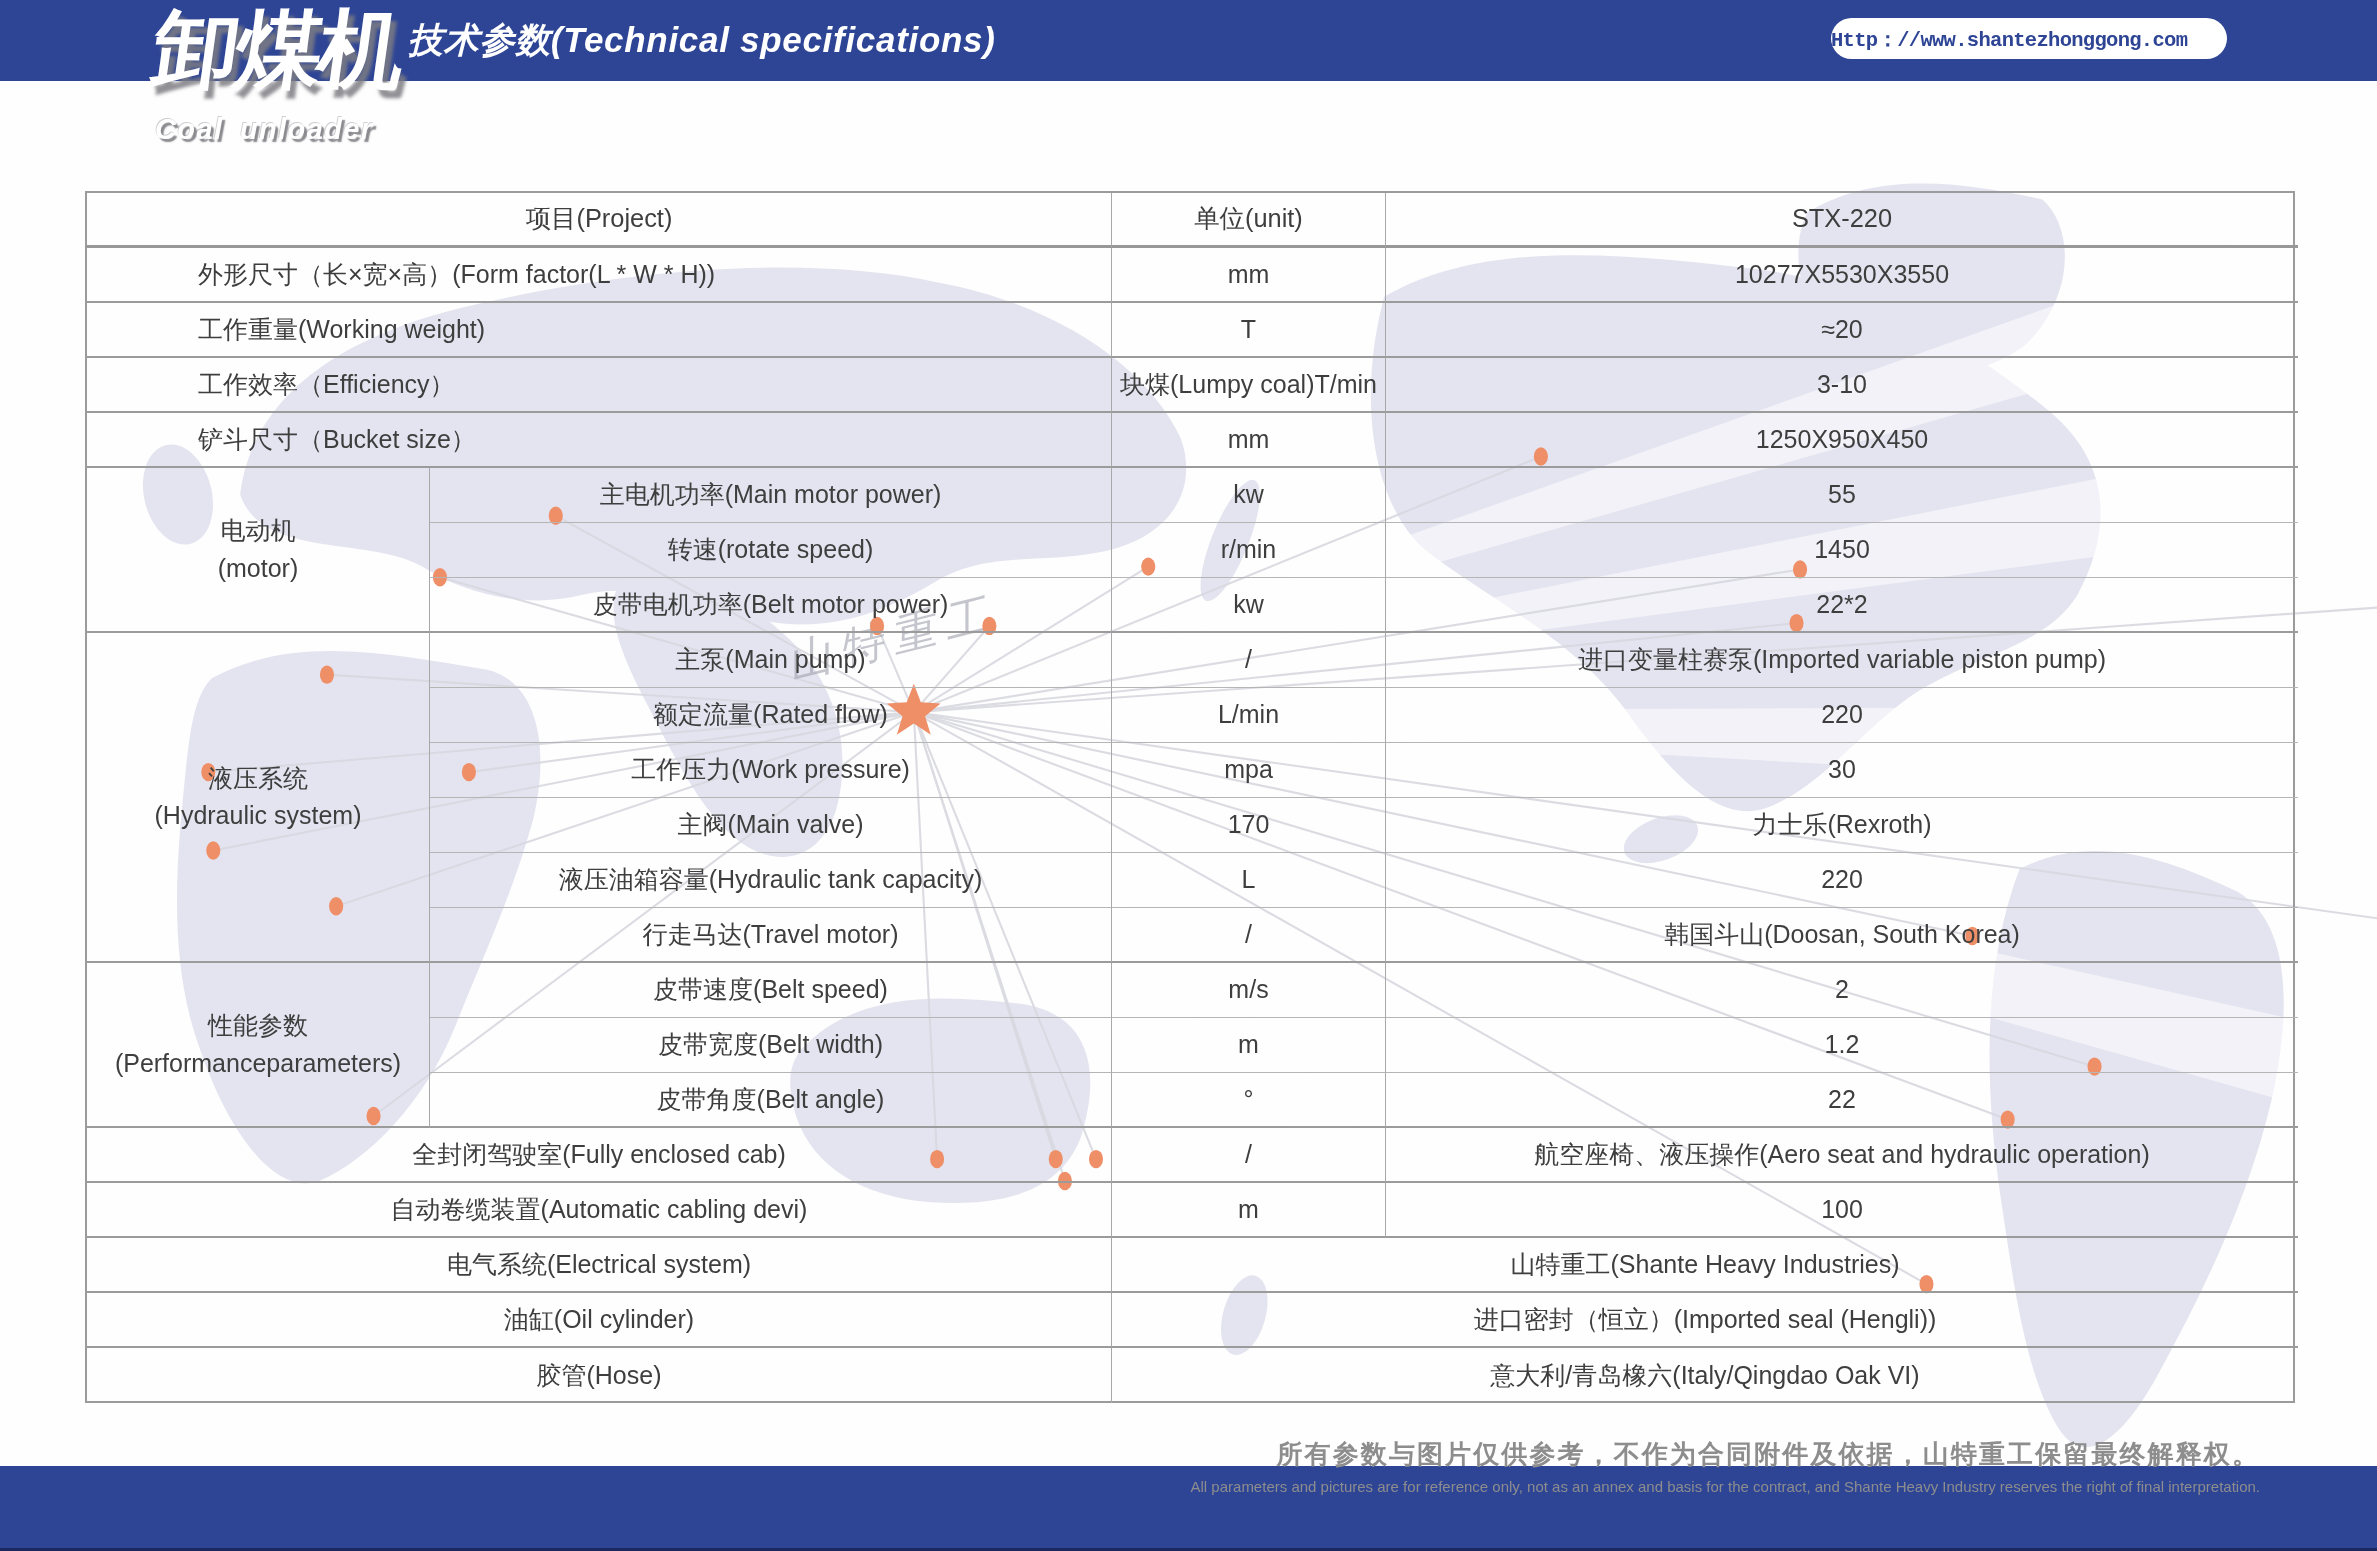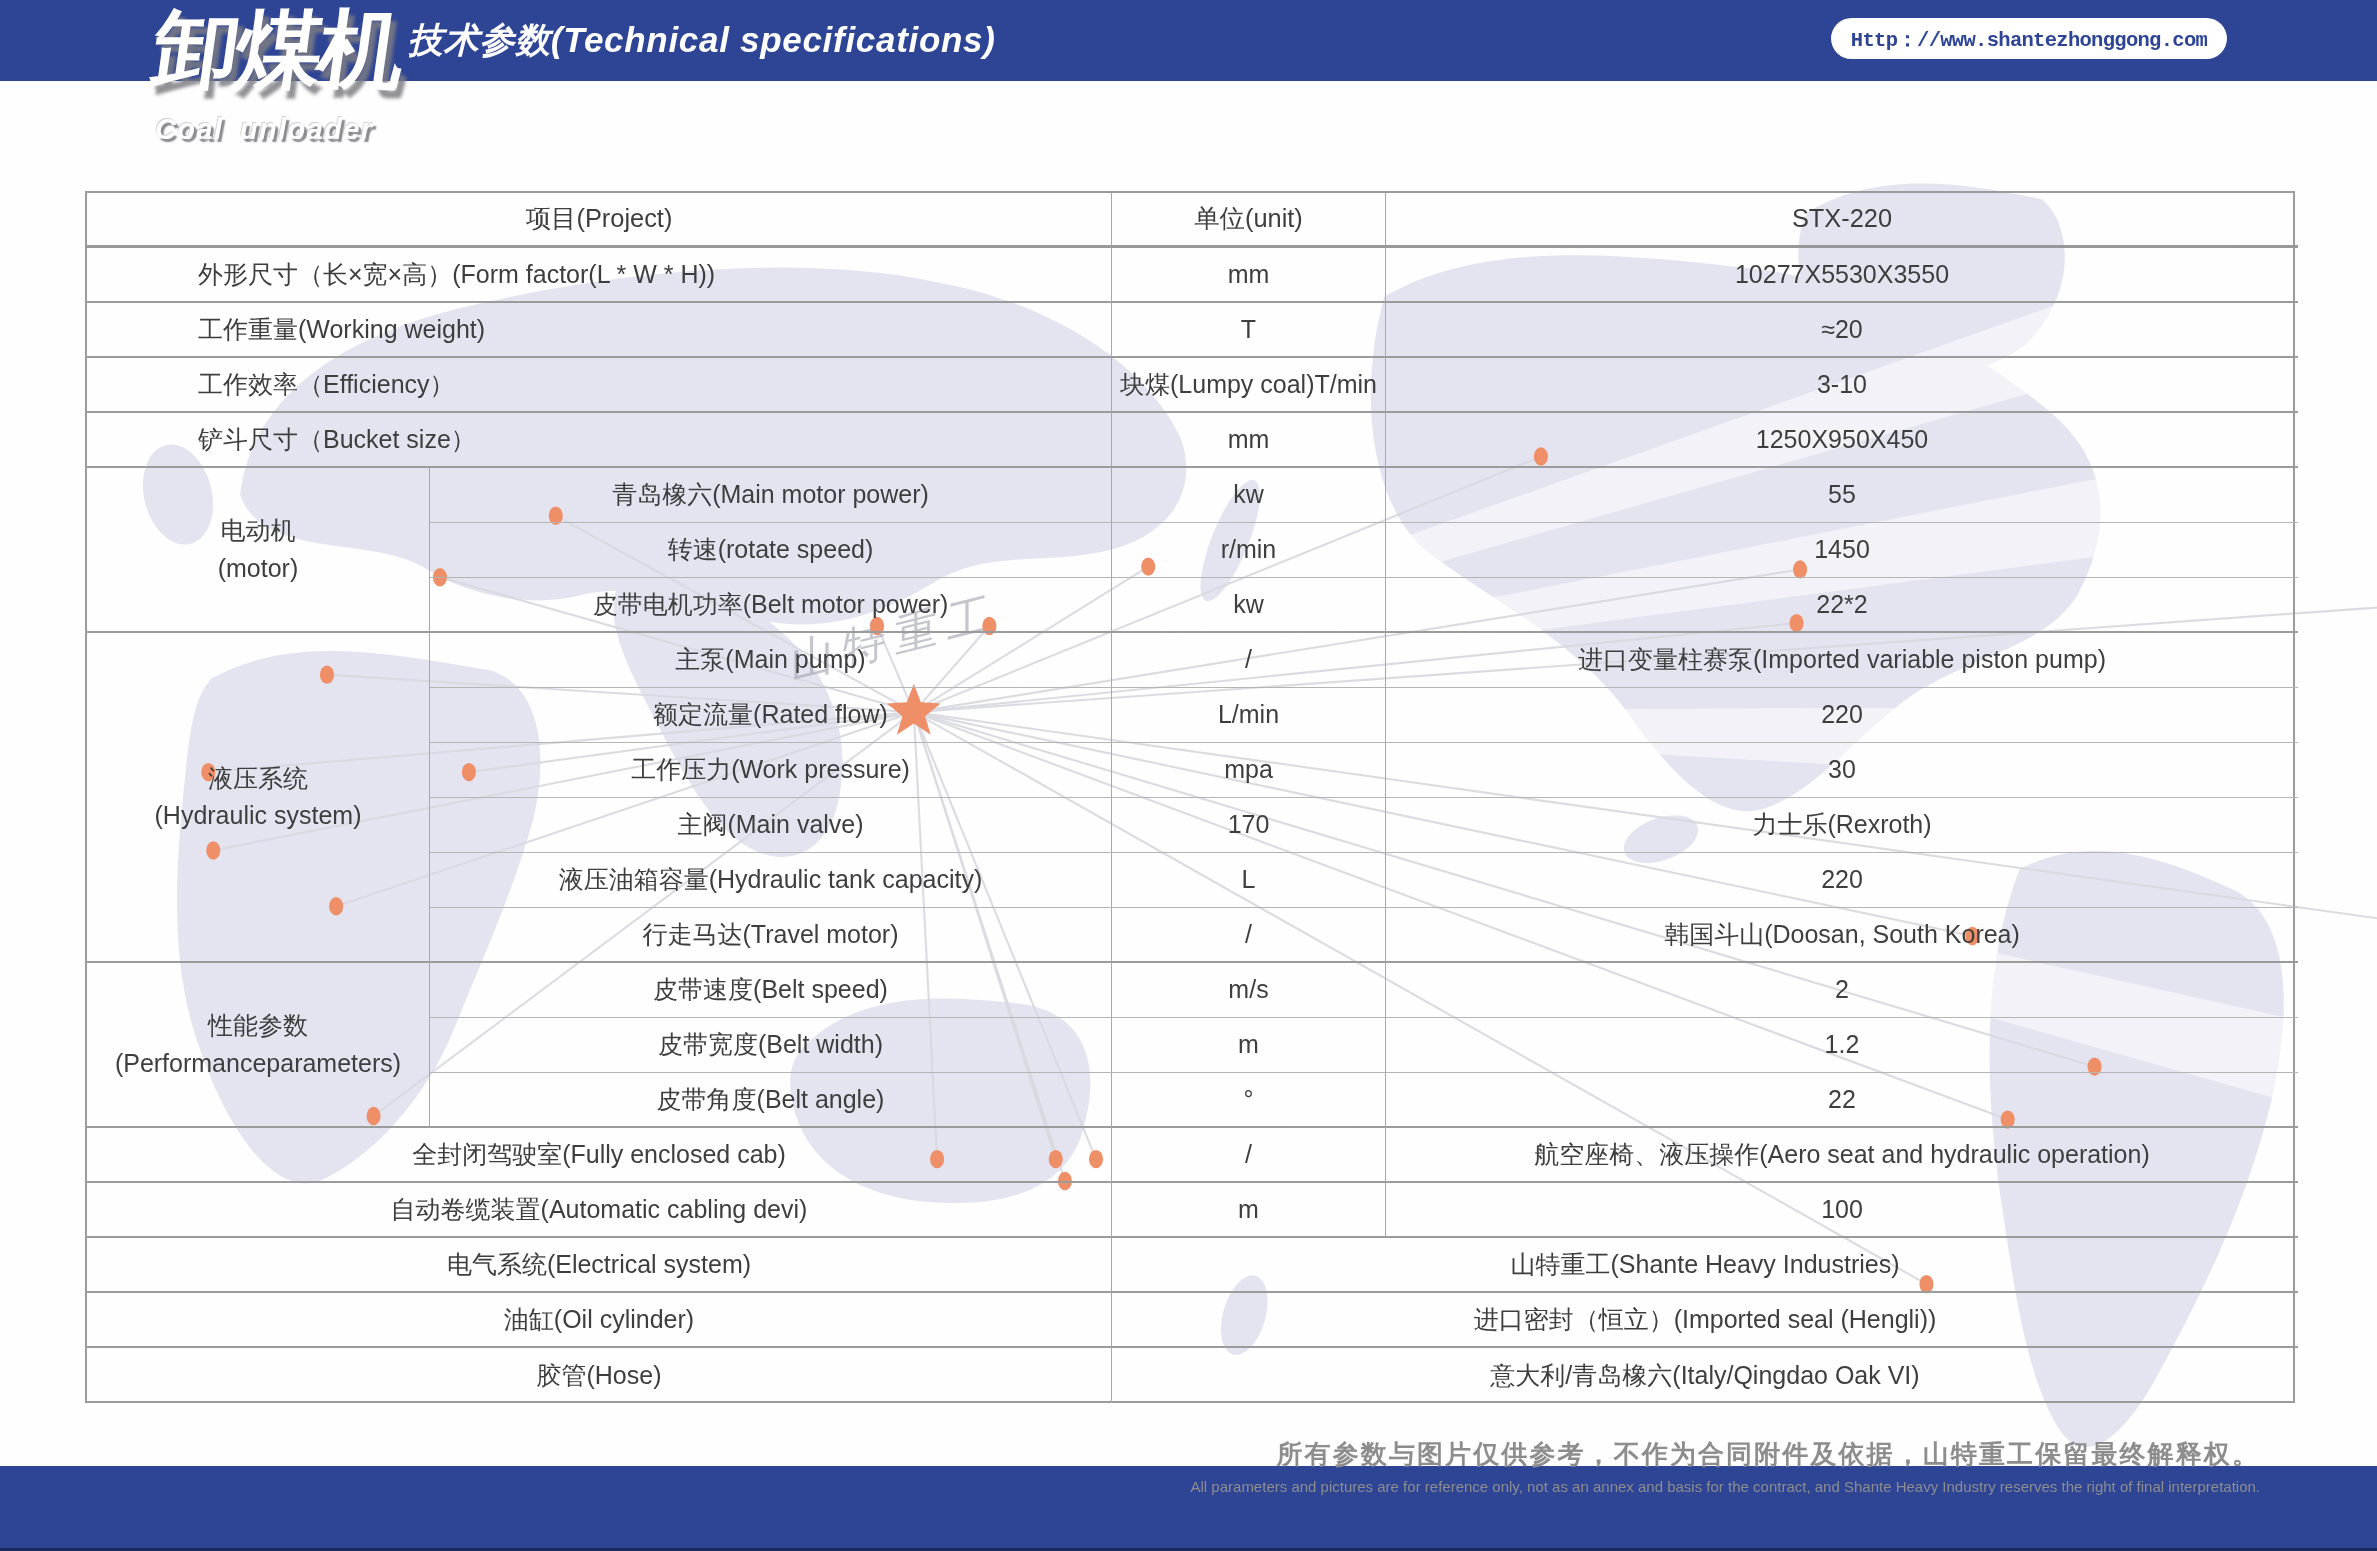--- a/index.html
+++ b/index.html
@@ -29,21 +29,21 @@
     white-space:nowrap;
   }
   .main-title{
     position:absolute;left:408px;top:0;height:81px;line-height:79px;z-index:5;
     font-size:35px;font-weight:bold;font-style:italic;color:#ffffff;
     letter-spacing:0.7px;white-space:nowrap;
   }
   .url-pill{
     position:absolute;left:1831px;top:18.4px;width:396px;height:41px;z-index:5;
     background:#ffffff;border-radius:20.5px;
-    display:flex;align-items:center;justify-content:center;
+    display:flex;align-items:center;
   }
   .url-pill span{
     font-family:"Liberation Mono","DejaVu Sans Mono",monospace;
     font-size:20.5px;font-weight:bold;color:#2e4596;letter-spacing:-0.7px;white-space:nowrap;
   }
   
   .bottombar{
     position:absolute;left:0;top:1466px;width:2377px;height:86px;
     background:#2e4596;
   }
@@ -231,21 +231,21 @@
     </div>
   <div class="c nr" style="grid-area:5/4/6/5">
       <span>1250X950X450</span>
     </div>
 
   <div class="c grp" style="grid-area:6/1/9/2">
     <span>电动机</span>
       <span>(motor)</span>
   </div>
   <div class="c minor" style="grid-area:6/2/7/3">
-      <span>青岛橡六(Main motor power)</span>
+      <span>主电机功率(Main motor power)</span>
     </div>
   <div class="c minor" style="grid-area:6/3/7/4">
       <span>kw</span>
     </div>
   <div class="c minor nr" style="grid-area:6/4/7/5">
       <span>55</span>
     </div>
 
   <div class="c minor" style="grid-area:7/2/8/3">
       <span>转速(rotate speed)</span>

